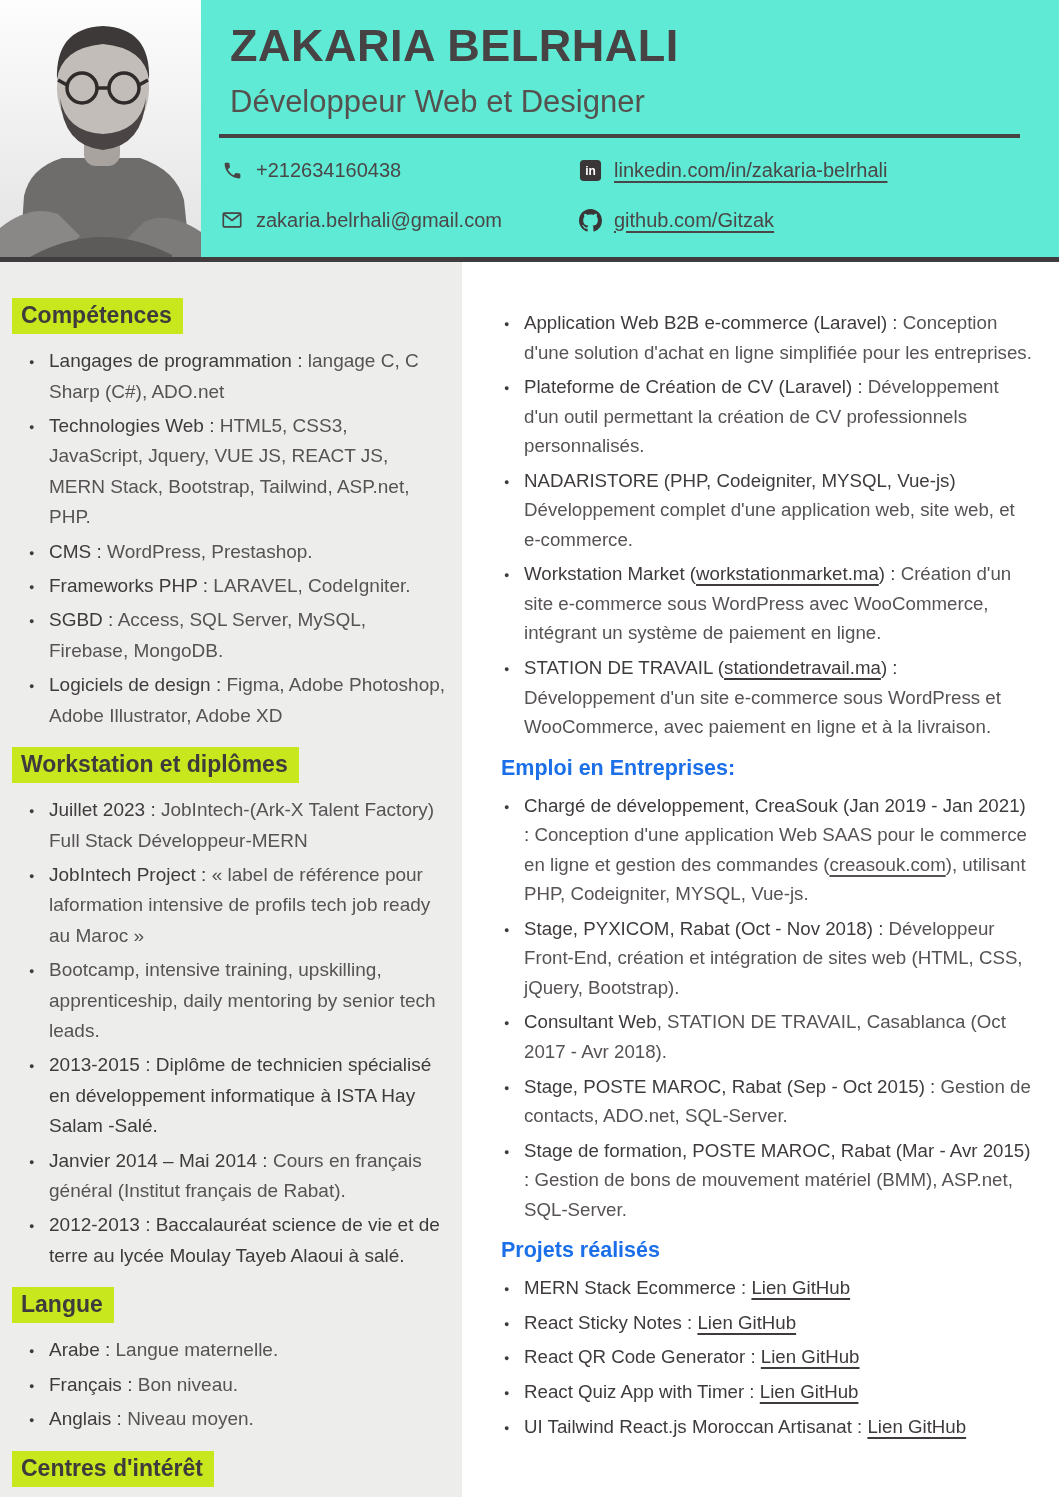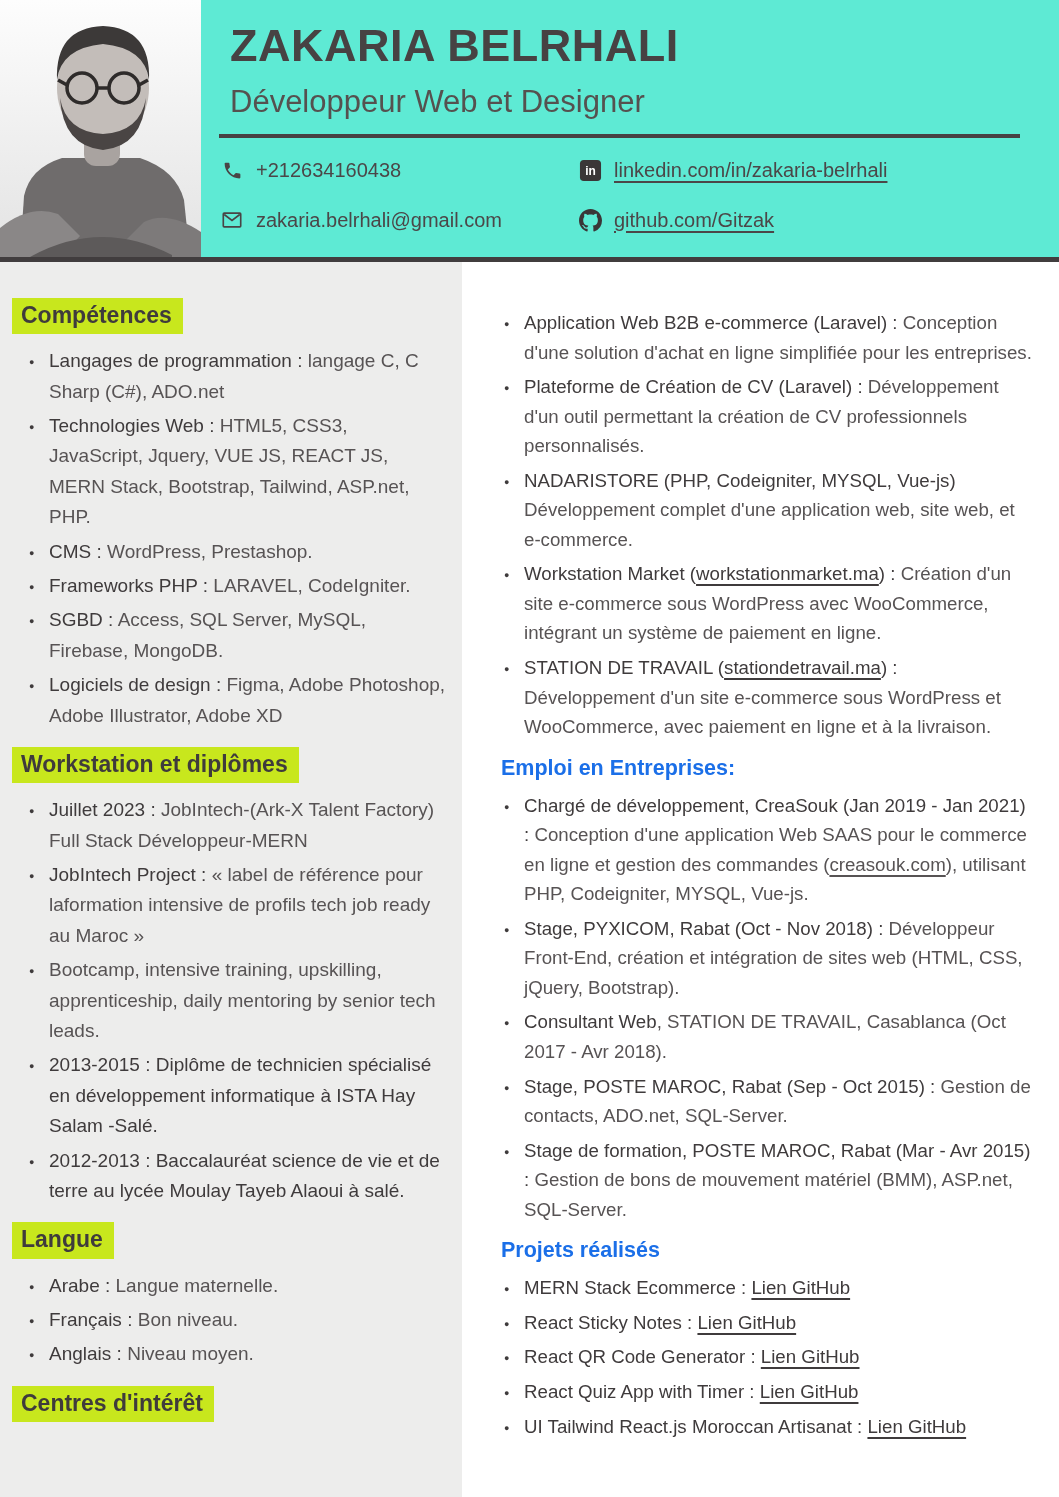--- a/index.html
+++ b/index.html
@@ -129,20 +129,21 @@
           <li><span class="b">Logiciels de design : </span><span class="">Figma, Adobe Photoshop, Adobe Illustrator, Adobe XD</span></li>
         </ul>
     </div>
     <div class="section">
       <span class="sec-title">Workstation et diplômes</span>
       <ul class="blist">
           <li><span class="b">Juillet 2023 : </span><span class="">JobIntech-(Ark-X Talent Factory) Full Stack Développeur-MERN</span></li>
           <li><span class="b">JobIntech Project : </span><span class="">« label de référence pour laformation intensive de profils tech job ready au Maroc »</span></li>
           <li><span class="">Bootcamp, intensive training, upskilling, apprenticeship, daily mentoring by senior tech leads.</span></li>
           <li><span class="b">2013-2015 : Diplôme de technicien spécialisé en développement informatique à ISTA Hay Salam -Salé.</span></li>
+          <li><span class="b">Janvier 2014 – Mai 2014 : </span><span class="">Cours en français général (Institut français de Rabat).</span></li>
           <li><span class="b">2012-2013 : Baccalauréat science de vie et de terre au lycée Moulay Tayeb Alaoui à salé.</span></li>
         </ul>
     </div>
     <div class="section">
       <span class="sec-title">Langue</span>
       <ul class="blist">
           <li><span class="b">Arabe : </span><span class="">Langue maternelle.</span></li>
           <li><span class="b">Français : </span><span class="">Bon niveau.</span></li>
           <li><span class="b">Anglais : </span><span class="">Niveau moyen.</span></li>
         </ul>

